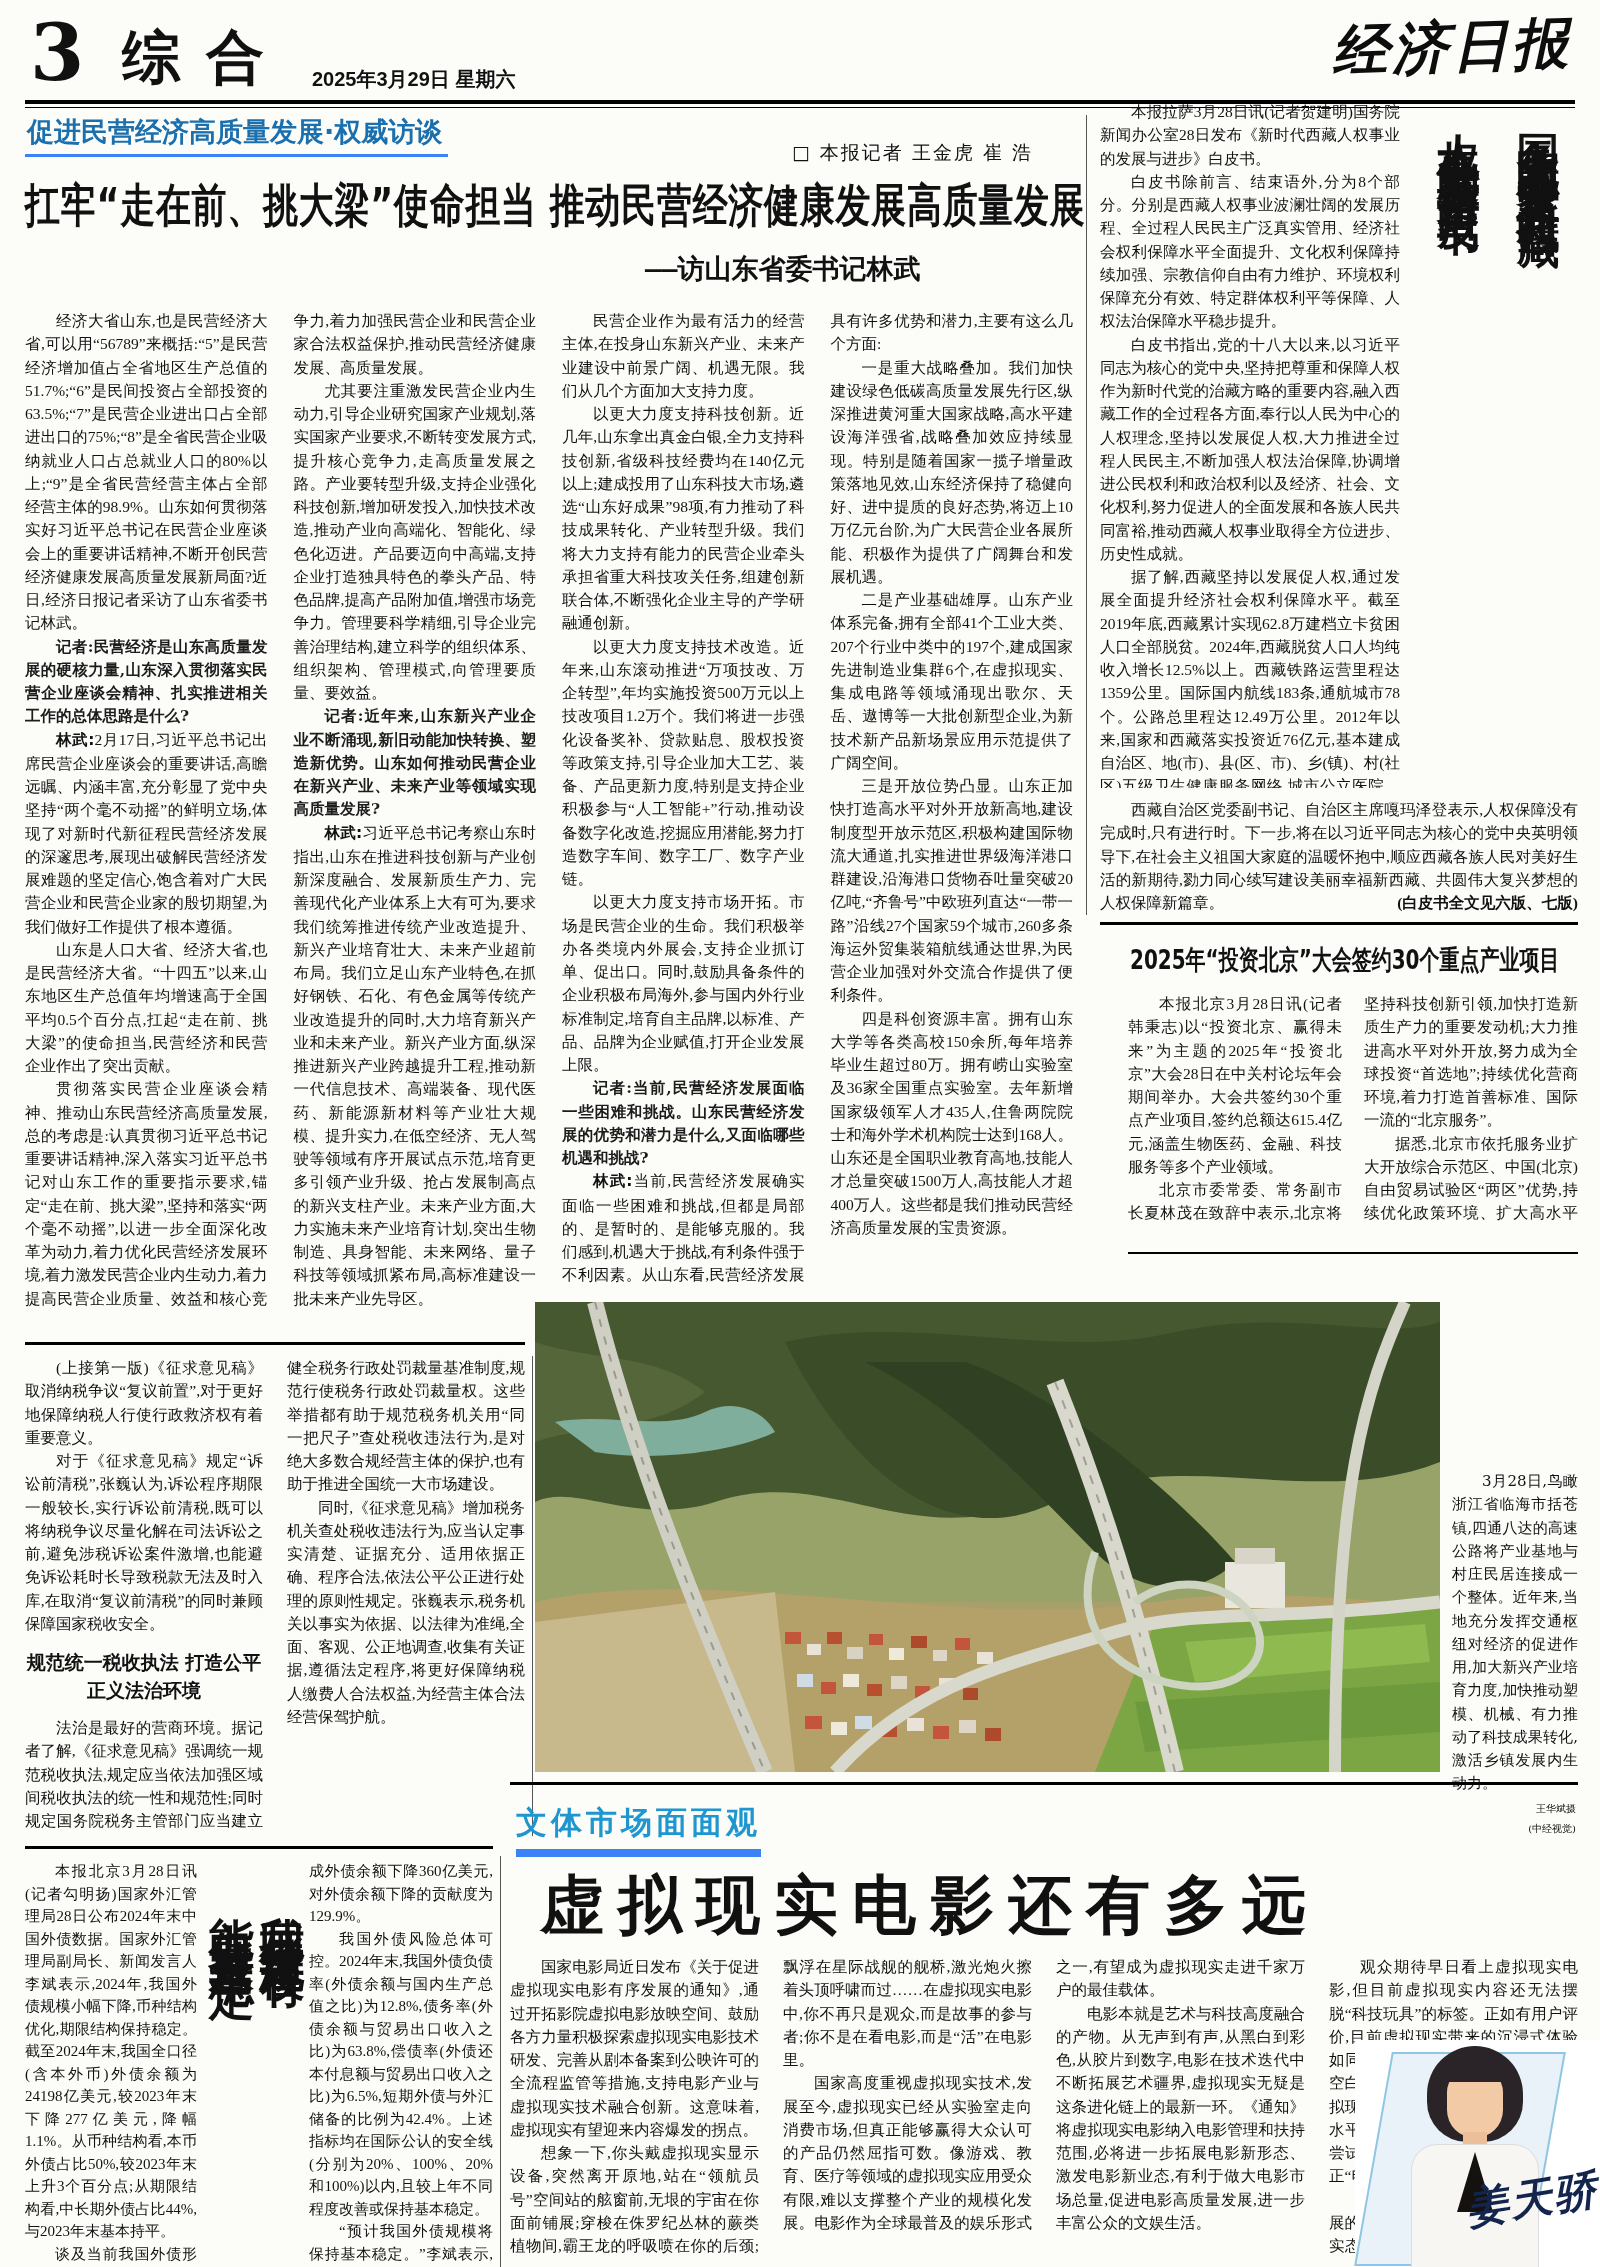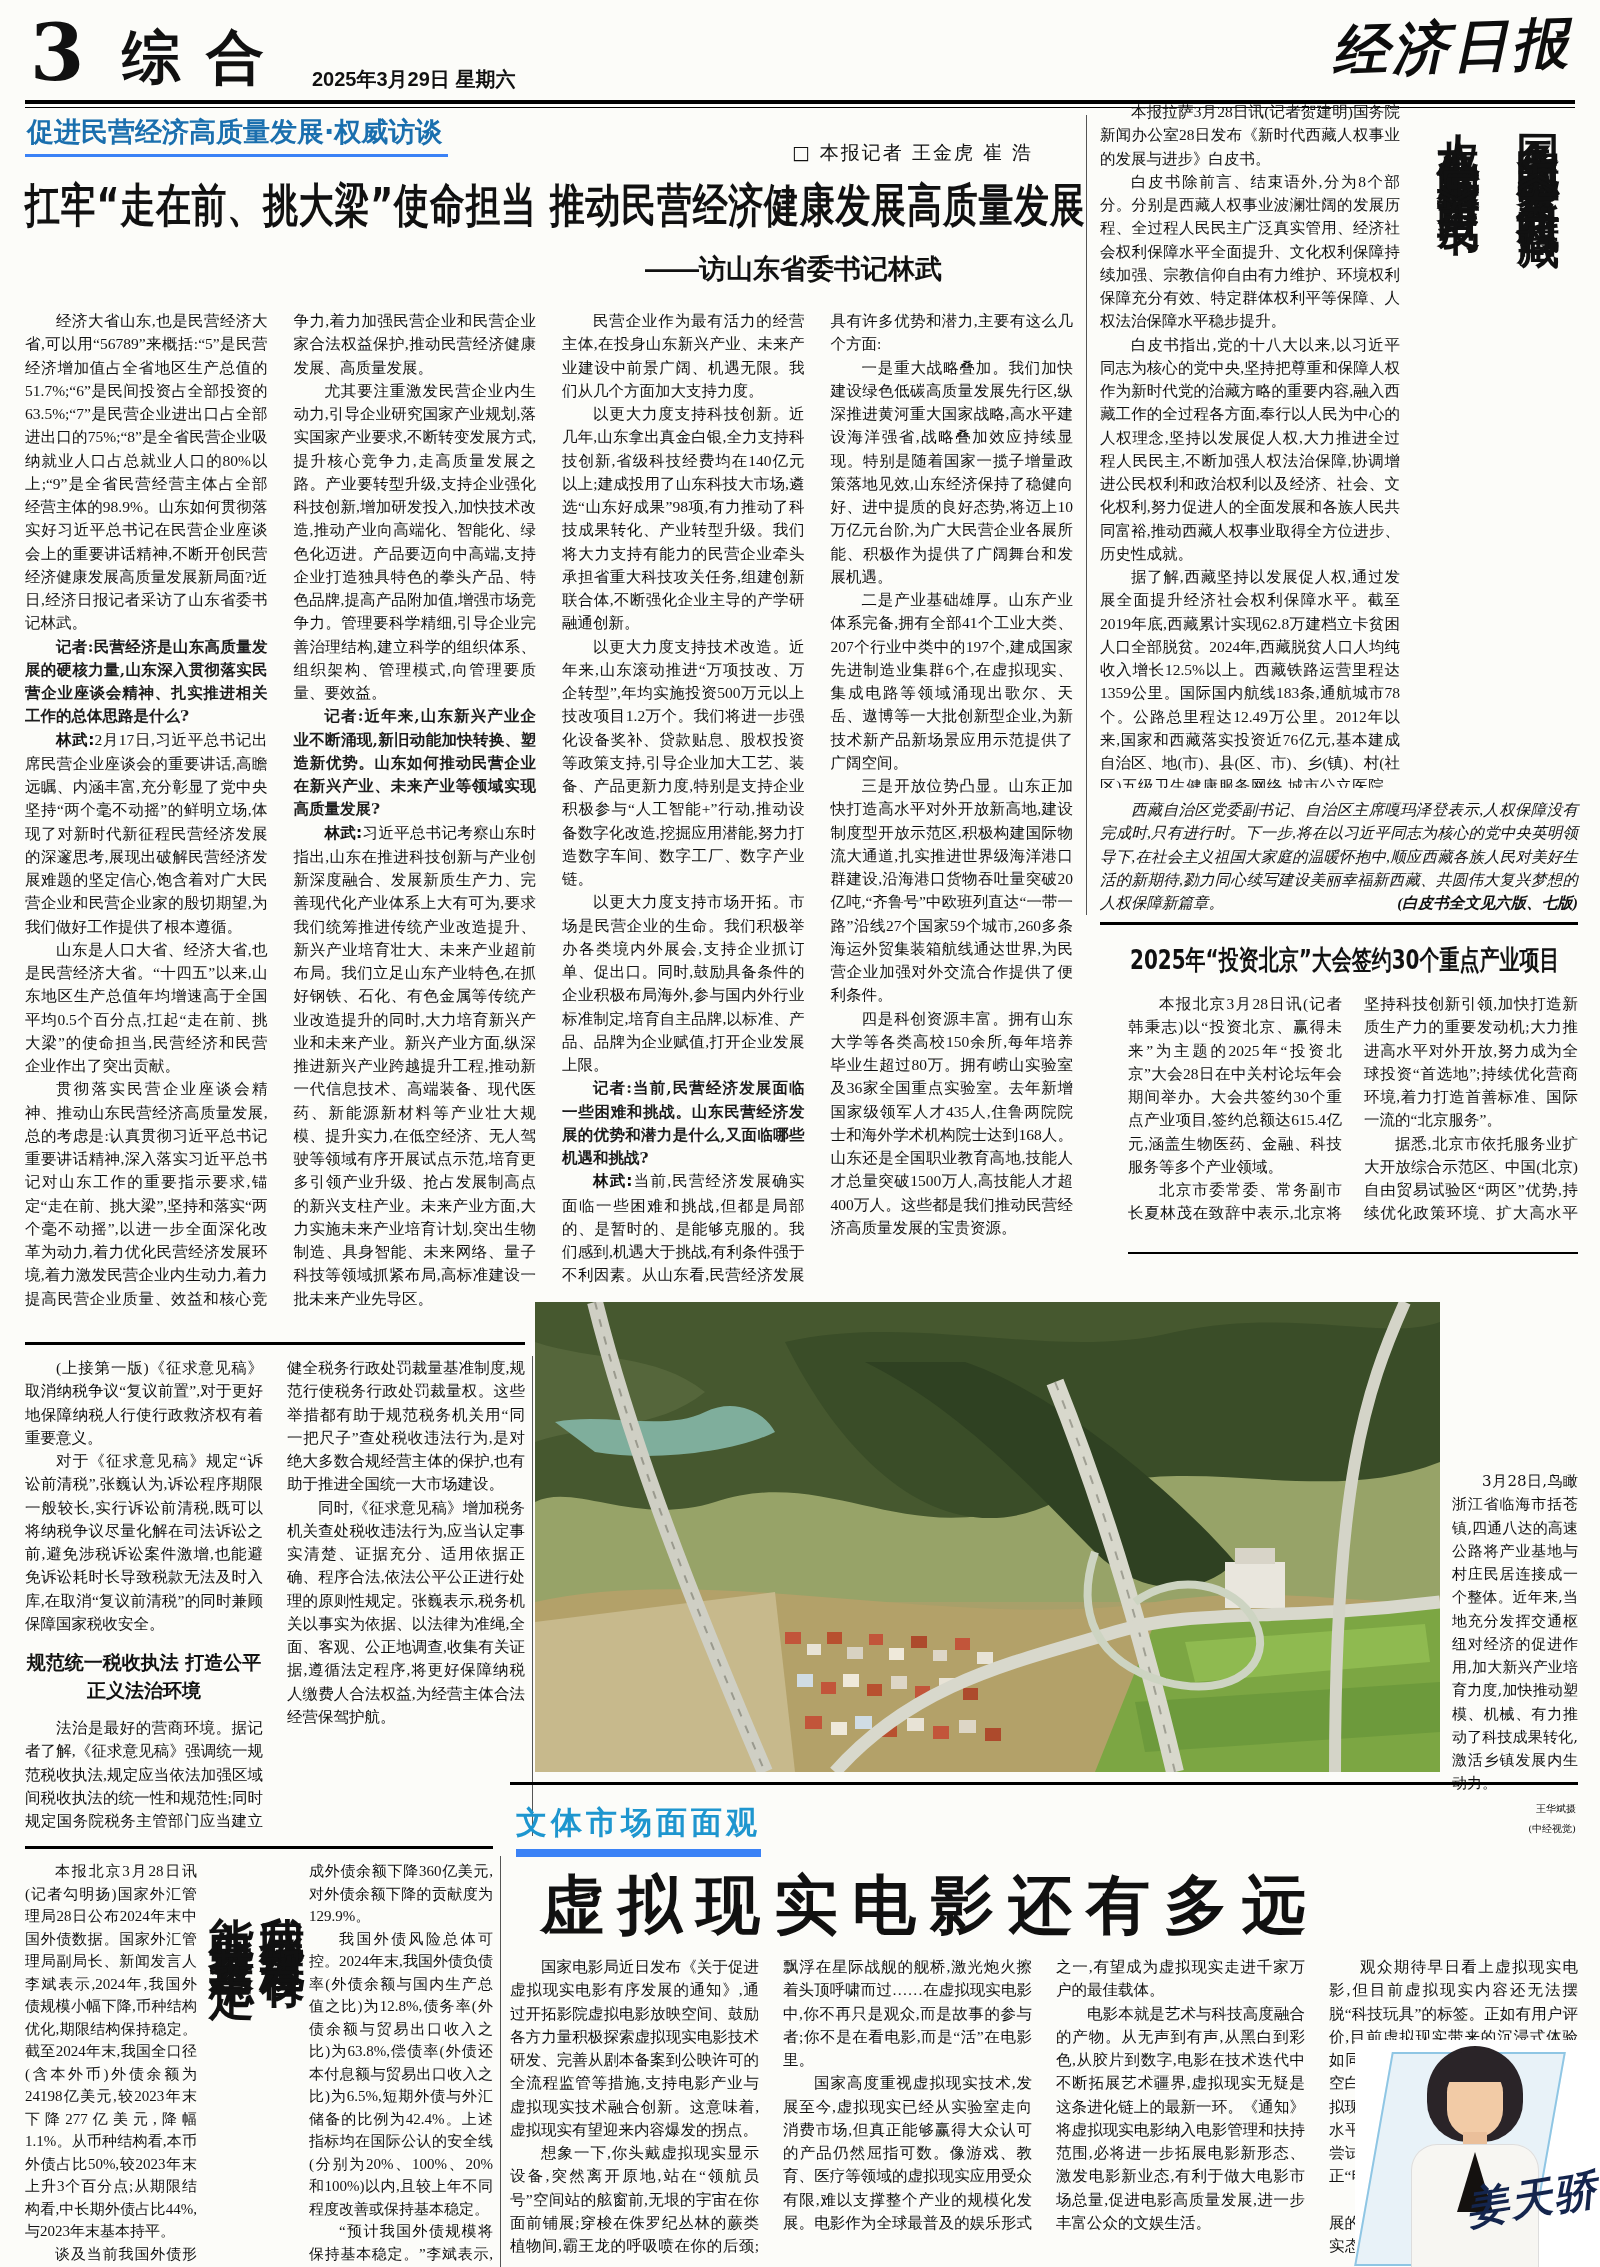--- a/index.html
+++ b/index.html
@@ -20,28 +20,28 @@
   .para{margin:0;text-indent:2em;font-size:15.5px;line-height:1.5;text-align:justify;}
   .para.q{font-weight:bold;font-family:"DejaVu Serif",serif;color:#1c1c1c;}
   .para.lead{font-weight:500;}
   .para.inset{font-family:"DejaVu Sans","Liberation Sans",sans-serif;font-weight:bold;font-size:19px;line-height:1.45;text-indent:0;text-align:center;margin:14px 0 12px 0;}
   .para b{font-family:"DejaVu Sans","Liberation Sans",sans-serif;}
   
   #interview{left:25px;top:112px;width:1048px;height:1215px;}
   #banner{display:inline-block;color:#1a6fae;font-family:"DejaVu Sans","Liberation Sans",sans-serif;font-weight:bold;font-size:27px;border-bottom:3px solid #3b82f6;padding:2px 6px 4px 2px;}
   #iv-byline{position:absolute;right:40px;top:28px;font-size:19px;font-family:"DejaVu Serif",serif;letter-spacing:2px;}
   #iv-headline{margin-top:18px;font-family:"DejaVu Sans","Liberation Sans",sans-serif;font-weight:bold;font-size:46px;white-space:nowrap;transform:scaleX(0.76);transform-origin:left center;letter-spacing:1px;}
-  #iv-subhead{margin-top:14px;margin-left:620px;font-family:Liberation Sans, sans-serif;font-weight:bold;font-size:27px;}
+  #iv-subhead{margin-top:14px;margin-left:620px;font-family:Liberation Mono, monospace;font-weight:bold;font-size:27px;}
   #iv-body{margin-top:22px;height:1003px;column-count:4;column-gap:26px;column-fill:auto;overflow:hidden;}
   
   #wp{left:1100px;top:100px;width:478px;height:822px;}
   #wp-flex{display:flex;height:688px;}
   #wp-col{width:300px;height:688px;overflow:hidden;}
   #wp-vhead{width:170px;margin-left:8px;writing-mode:vertical-rl;font-family:"DejaVu Serif","Liberation Serif",serif;font-weight:bold;font-size:43px;line-height:1.85;letter-spacing:6px;text-align:left;}
-  #wp-close{margin-top:10px;font-style:italic;}
+  #wp-close{margin-top:10px;}
   #wp-close .para{text-indent:2em;}
   #wp-note{float:right;font-weight:bold;}
   #wp-rule{left:1100px;top:922px;width:478px;border-top:3px solid #000;}
   
   #bj{left:1128px;top:938px;width:450px;height:310px;}
   #bj-headline{font-family:"DejaVu Sans","Liberation Sans",sans-serif;font-weight:bold;font-size:27px;white-space:nowrap;transform:scaleX(0.74);transform-origin:left center;margin:4px 0 14px 2px;}
   #bj-body{column-count:2;column-gap:22px;column-fill:auto;height:252px;overflow:hidden;}
   #bj-rule{left:1128px;top:1252px;width:450px;border-top:2px solid #000;}
   
   #photo{left:535px;top:1302px;width:905px;height:470px;overflow:hidden;background:#8f9c63;}

